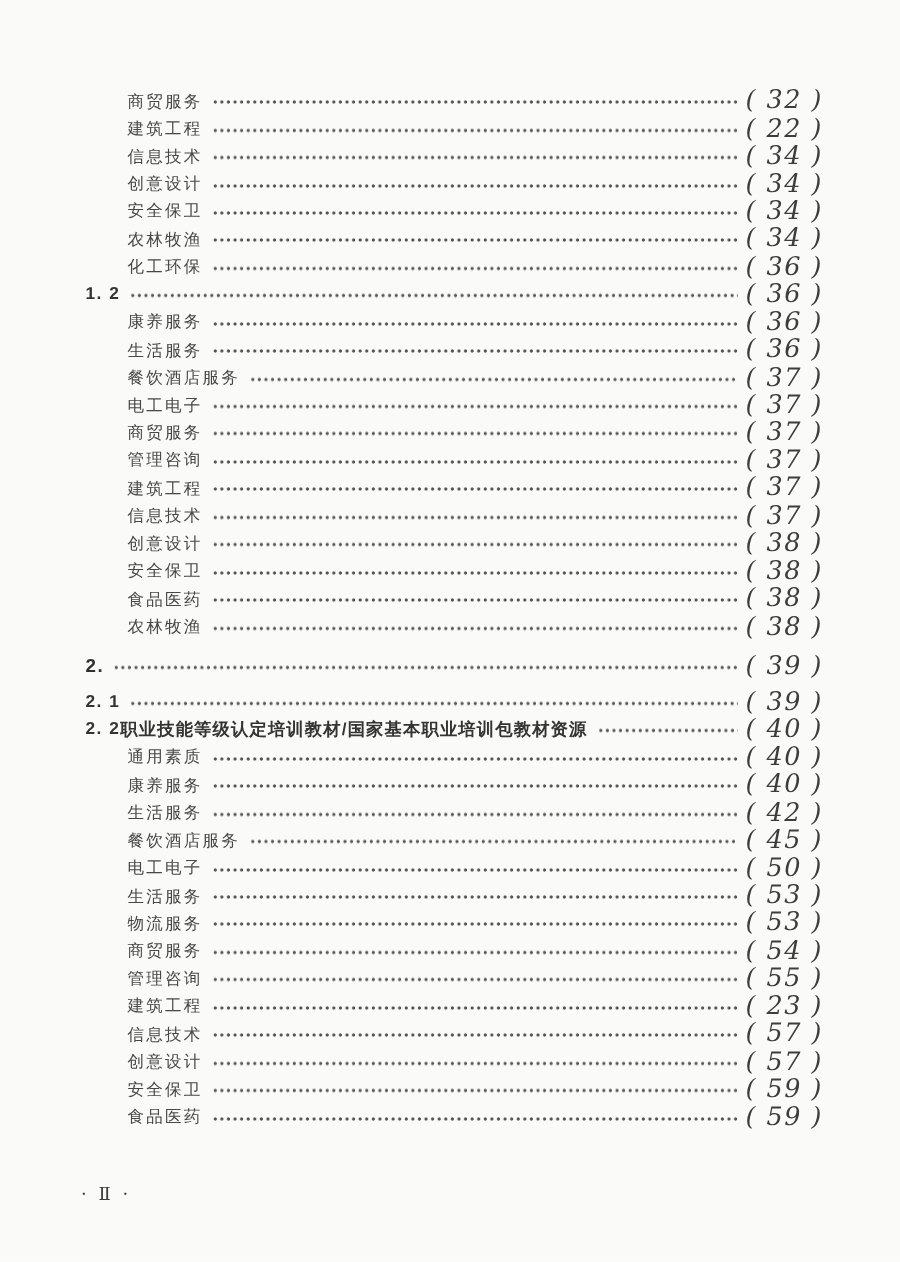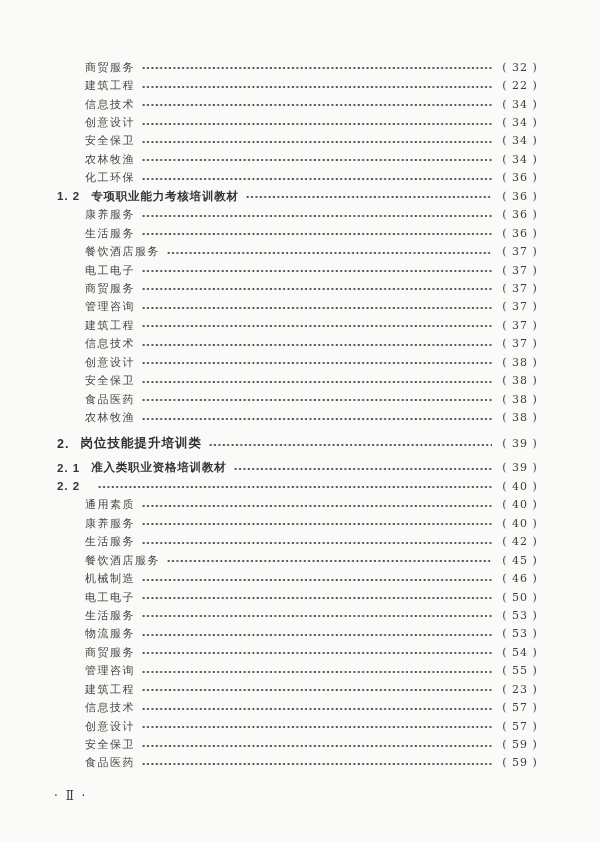--- a/index.html
+++ b/index.html
@@ -46,21 +46,20 @@
     font-weight: 700;
     font-size: 12.5px;
     color: #303030;
     letter-spacing: 1px;
     height: 20px;
     margin-top: 7px;
     margin-bottom: 5px;
   }
   .num {
     white-space: pre;
-    margin-right: 11px;
     letter-spacing: 1px;
   }
   .label {
     white-space: nowrap;
   }
   .leader {
     flex: 1;
     height: 4px;
     margin: 0 5px 0 7px;
     position: relative;
@@ -69,24 +68,25 @@
     background-size: 4.4px 4px;
     background-repeat: repeat-x;
     background-position: left center;
   }
   .pageno {
     width: 46px;
     flex: 0 0 46px;
     text-align: center;
     font-family: "DejaVu Serif", serif;
     font-weight: 400;
-    font-size: 11px;
+    font-size: 17px;
     color: #3d3d3d;
     letter-spacing: 1px;
     white-space: pre;
+    font-style: italic;
   }
   .footer {
     position: absolute;
     left: 54px;
     top: 789px;
     font-family: "DejaVu Serif", serif;
     font-size: 12px;
     color: #3d3d3d;
     letter-spacing: 2px;
   }
@@ -126,21 +126,20 @@
         <span class="leader"></span>
         <span class="pageno">( 34 )</span>
       </div>
       <div class="row lvl-item">
         <span class="label">化工环保</span>
         <span class="leader"></span>
         <span class="pageno">( 36 )</span>
       </div>
       <div class="row lvl-h2">
         <span class="num">1. 2</span>
-        <span class="label">专项职业能力考核培训教材</span>
         <span class="leader"></span>
         <span class="pageno">( 36 )</span>
       </div>
       <div class="row lvl-item">
         <span class="label">康养服务</span>
         <span class="leader"></span>
         <span class="pageno">( 36 )</span>
       </div>
       <div class="row lvl-item">
         <span class="label">生活服务</span>
@@ -192,32 +191,31 @@
         <span class="leader"></span>
         <span class="pageno">( 38 )</span>
       </div>
       <div class="row lvl-item">
         <span class="label">农林牧渔</span>
         <span class="leader"></span>
         <span class="pageno">( 38 )</span>
       </div>
       <div class="row lvl-h1">
         <span class="num">2.</span>
-        <span class="label">岗位技能提升培训类</span>
         <span class="leader"></span>
         <span class="pageno">( 39 )</span>
       </div>
       <div class="row lvl-h2">
         <span class="num">2. 1</span>
-        <span class="label">准入类职业资格培训教材</span>
         <span class="leader"></span>
         <span class="pageno">( 39 )</span>
       </div>
       <div class="row lvl-h2">
         <span class="num">2. 2</span>
+        <span class="label">职业技能等级认定培训教材/国家基本职业培训包教材资源</span>
         <span class="leader"></span>
         <span class="pageno">( 40 )</span>
       </div>
       <div class="row lvl-item">
         <span class="label">通用素质</span>
         <span class="leader"></span>
         <span class="pageno">( 40 )</span>
       </div>
       <div class="row lvl-item">
         <span class="label">康养服务</span>
@@ -226,25 +224,20 @@
       </div>
       <div class="row lvl-item">
         <span class="label">生活服务</span>
         <span class="leader"></span>
         <span class="pageno">( 42 )</span>
       </div>
       <div class="row lvl-item">
         <span class="label">餐饮酒店服务</span>
         <span class="leader"></span>
         <span class="pageno">( 45 )</span>
-      </div>
-      <div class="row lvl-item">
-        <span class="label">机械制造</span>
-        <span class="leader"></span>
-        <span class="pageno">( 46 )</span>
       </div>
       <div class="row lvl-item">
         <span class="label">电工电子</span>
         <span class="leader"></span>
         <span class="pageno">( 50 )</span>
       </div>
       <div class="row lvl-item">
         <span class="label">生活服务</span>
         <span class="leader"></span>
         <span class="pageno">( 53 )</span>

